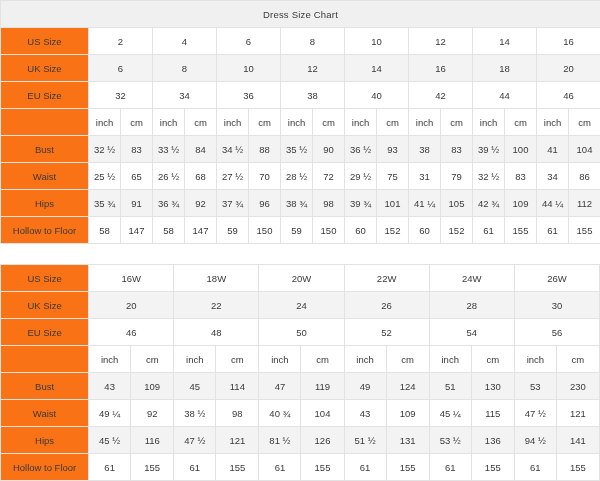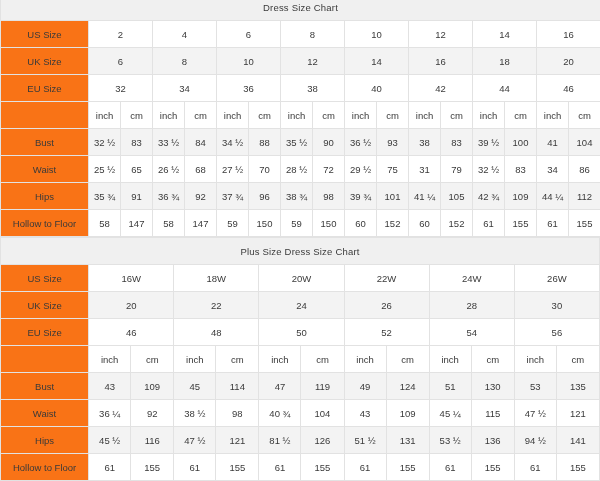--- a/index.html
+++ b/index.html
@@ -13,21 +13,21 @@
     font-family: "Liberation Sans", sans-serif;
     color: #333333;
     -webkit-font-smoothing: antialiased;
   }
   .page {
     width: 600px;
     height: 481px;
     box-sizing: border-box;
     display: flex;
     flex-direction: column;
-    justify-content: flex-end;
+    justify-content: space-between;
   }
   .chart-block {
     width: 600px;
     box-sizing: border-box;
   }
   .gap {
     height: 12px;
     background: #ffffff;
   }
   table.size-table {
@@ -261,23 +261,20 @@
         <col style="width:42px">
           <col style="width:43px">
         <col style="width:42px">
           <col style="width:43px">
         <col style="width:42px">
           <col style="width:43px">
         <col style="width:42px">
           <col style="width:43px">
       </colgroup>
       <tbody>
-        <tr>
-          <td class="title-cell" colspan="13">Plus Size Dress Size Chart</td>
-        </tr>
 
         <tr>
           <td class="rowlabel">US Size</td>
           <td class="plain sizehdr" colspan="2">16W</td>
           <td class="plain sizehdr" colspan="2">18W</td>
           <td class="plain sizehdr" colspan="2">20W</td>
           <td class="plain sizehdr" colspan="2">22W</td>
           <td class="plain sizehdr" colspan="2">24W</td>
           <td class="plain sizehdr" colspan="2">26W</td>
         </tr>
@@ -324,26 +321,26 @@
           <td class="shaded">109</td>
           <td class="shaded">45</td>
           <td class="shaded">114</td>
           <td class="shaded">47</td>
           <td class="shaded">119</td>
           <td class="shaded">49</td>
           <td class="shaded">124</td>
           <td class="shaded">51</td>
           <td class="shaded">130</td>
           <td class="shaded">53</td>
-          <td class="shaded">135</td>
+          <td class="shaded">230</td>
         </tr>
 
         <tr>
           <td class="rowlabel">Waist</td>
-          <td class="plain">36 ¼</td>
+          <td class="plain">49 ¼</td>
           <td class="plain">92</td>
           <td class="plain">38 ½</td>
           <td class="plain">98</td>
           <td class="plain">40 ¾</td>
           <td class="plain">104</td>
           <td class="plain">43</td>
           <td class="plain">109</td>
           <td class="plain">45 ¼</td>
           <td class="plain">115</td>
           <td class="plain">47 ½</td>

